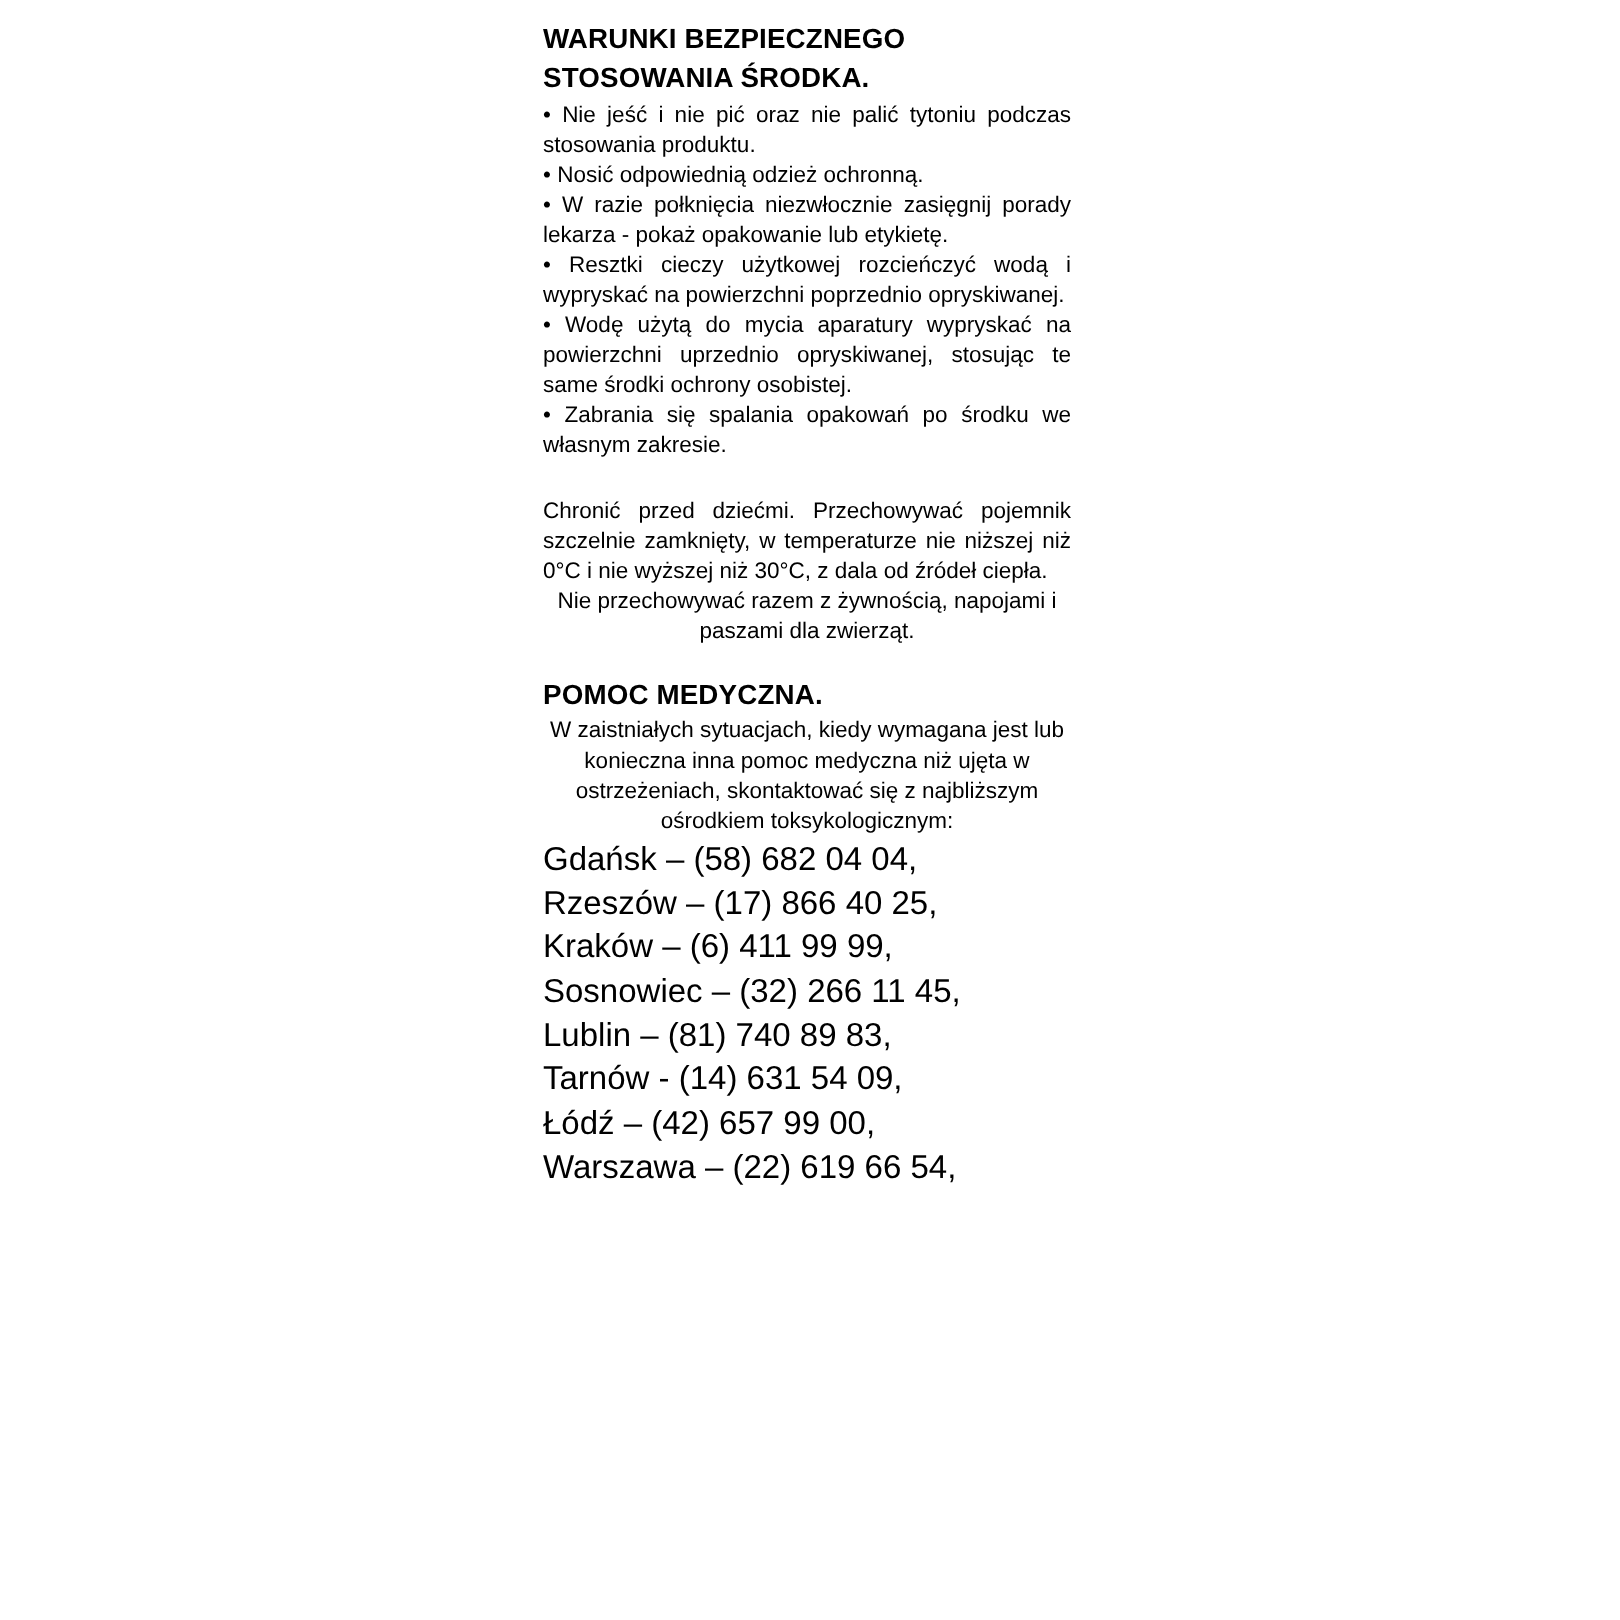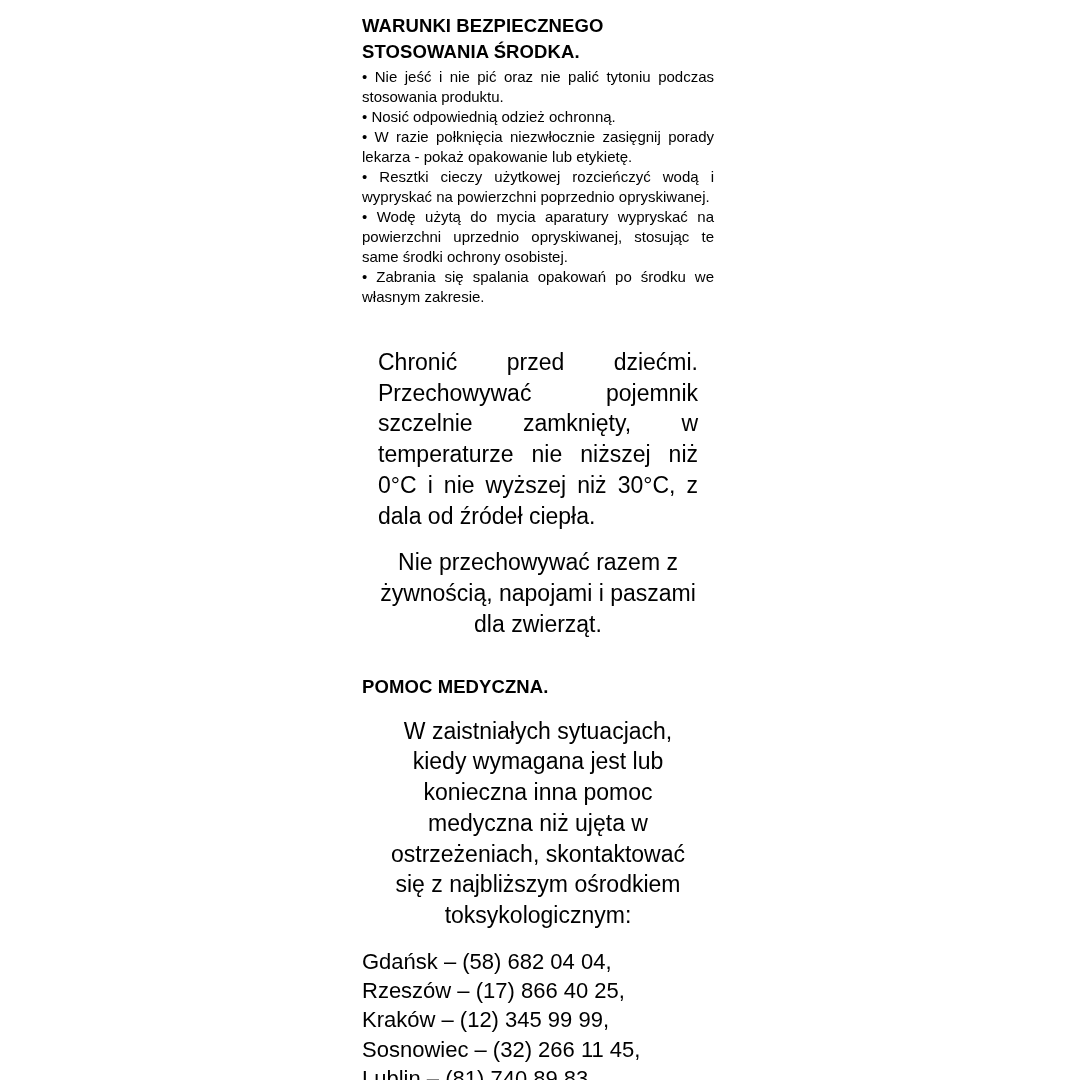--- a/index.html
+++ b/index.html
@@ -31,23 +31,23 @@
     margin: 0;
   }
   .section-heading {
     font-weight: bold;
     font-size: 18.5px;
     line-height: 1.32;
     letter-spacing: 0.1px;
     margin: 0 0 2px 0;
   }
   .para {
-    font-size: 23px;
+    font-size: 15px;
     line-height: 1.335;
-    margin: 16px;
+    margin: 0;
     text-align: justify;
     text-justify: inter-word;
   }
   .para.left {
     text-align: center;
   }
   .bullet-list {
     list-style: none;
     margin: 0;
     padding: 0;
@@ -105,21 +105,21 @@
     </div>
 
     <div class="gap-md"></div>
 
     <div class="section">
       <div class="section-heading">POMOC MEDYCZNA.</div>
       <p class="para left">W zaistniałych sytuacjach, kiedy wymagana jest lub konieczna inna pomoc medyczna niż ujęta w ostrzeżeniach, skontaktować się z najbliższym ośrodkiem toksykologicznym:</p>
       <ul class="phone-list">
         <li>Gdańsk – (58) 682 04 04,</li>
         <li>Rzeszów – (17) 866 40 25,</li>
-        <li>Kraków – (12) 345 99 99,</li>
+        <li>Kraków – (6) 411 99 99,</li>
         <li>Sosnowiec – (32) 266 11 45,</li>
         <li>Lublin – (81) 740 89 83,</li>
         <li>Tarnów - (14) 631 54 09,</li>
         <li>Łódź – (42) 657 99 00,</li>
         <li>Warszawa – (22) 619 66 54,</li>
 
       </ul>
     </div>
 
   </div>

